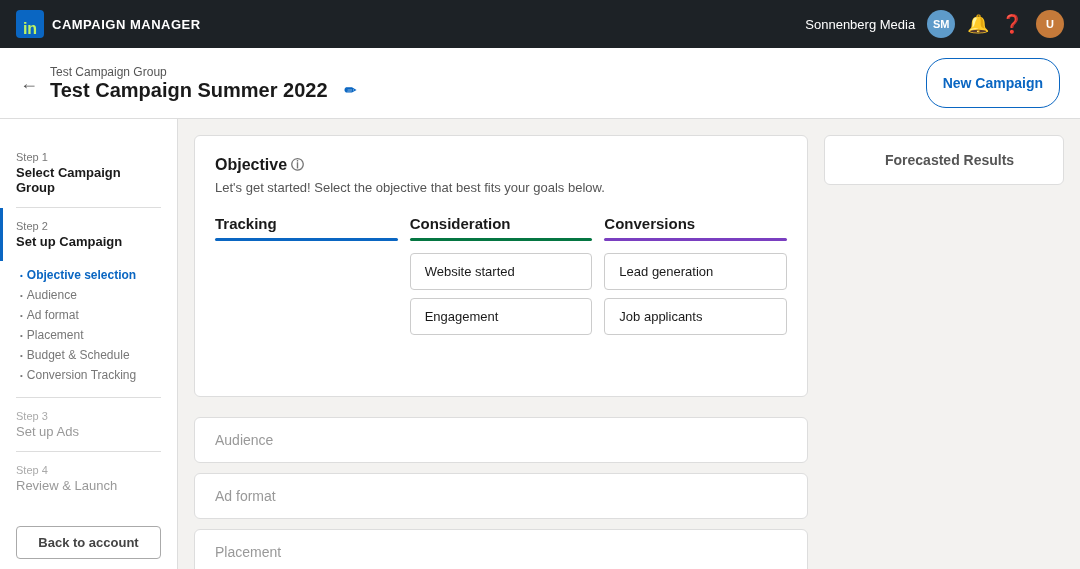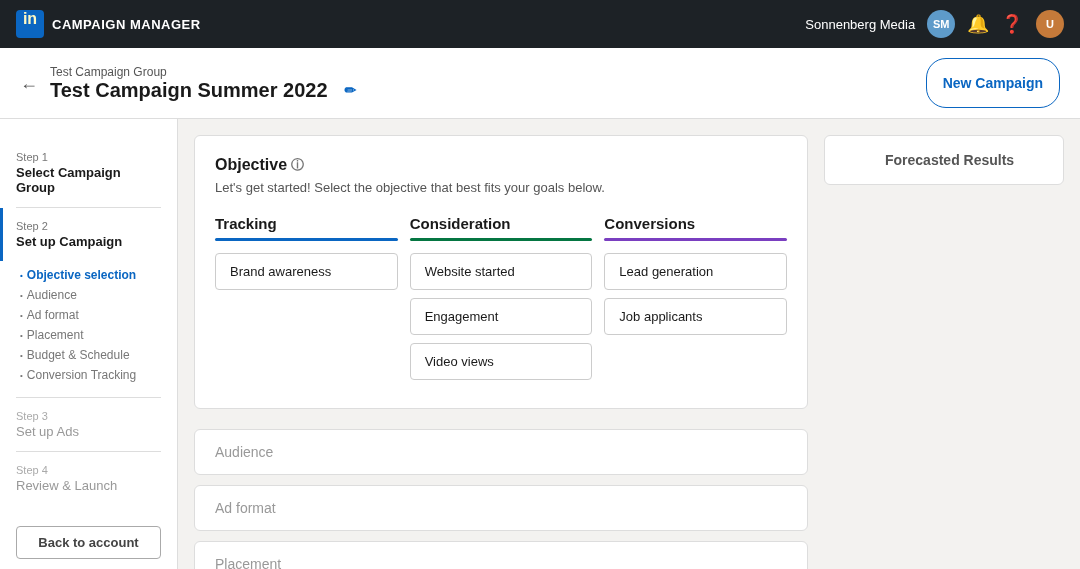--- a/index.html
+++ b/index.html
@@ -12,22 +12,22 @@
       display: flex;
       align-items: center;
       justify-content: space-between;
       padding: 0 16px;
     }
     .topnav-left { display: flex; align-items: center; gap: 8px; }
     .linkedin-logo {
       width: 28px; height: 28px;
       background: #0a66c2;
       border-radius: 4px;
-      display: flex; align-items: flex-start; justify-content: center;
-      font-weight: 900; color: #fef9c3; font-size: 16px;
+      display: flex; align-items: flex-end; justify-content: center;
+      font-weight: 900; color: #bef264; font-size: 16px;
     }
     .campaign-manager-label { color: white; font-size: 13px; font-weight: 600; letter-spacing: 0.5px; text-transform: uppercase; }
     .topnav-right { display: flex; align-items: center; gap: 12px; }
     .topnav-company { color: white; font-size: 13px; }
     .topnav-avatar-box {
       width: 28px; height: 28px; border-radius: 50%;
       background: #5e9bca;
       display: flex; align-items: center; justify-content: center;
       font-size: 11px; font-weight: 700; color: white;
     }
@@ -267,28 +267,26 @@
         <div class="objective-title">
           <span>Objective</span>
           <span class="info-icon">ⓘ</span>
         </div>
         <div class="objective-subtitle">Let's get started! Select the objective that best fits your goals below.</div>
 
         <div class="columns" id="columns-container">
             <div class="col col-awareness">
               <div class="col-header">Tracking</div>
               <div class="col-bar"></div>
-              <div class="option-card">Brand awareness</div>
             </div>
             <div class="col col-consideration">
               <div class="col-header">Consideration</div>
               <div class="col-bar"></div>
               <div class="option-card">Website started</div>
               <div class="option-card">Engagement</div>
-              <div class="option-card">Video views</div>
             </div>
             <div class="col col-conversions">
               <div class="col-header">Conversions</div>
               <div class="col-bar"></div>
               <div class="option-card">Lead generation</div>
               <div class="option-card">Job applicants</div>
             </div>
           </div>
       </div>
 

